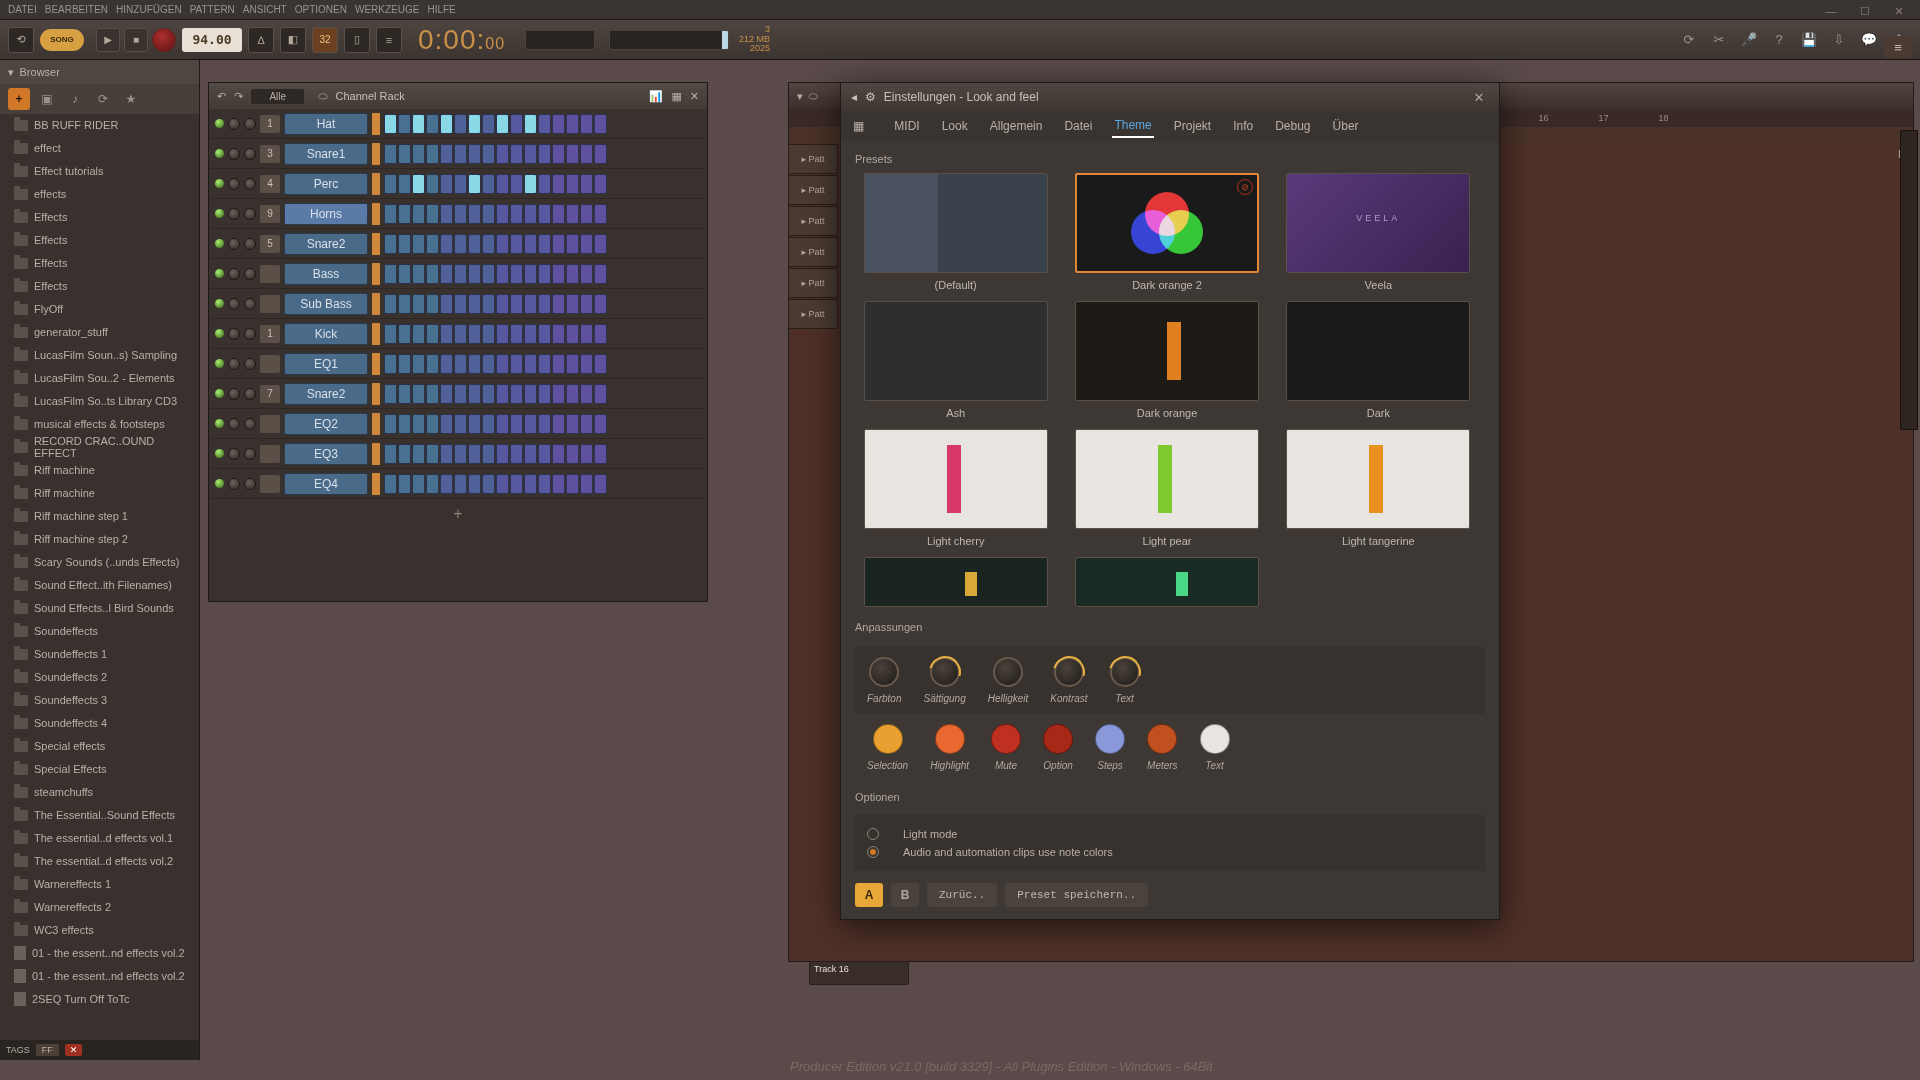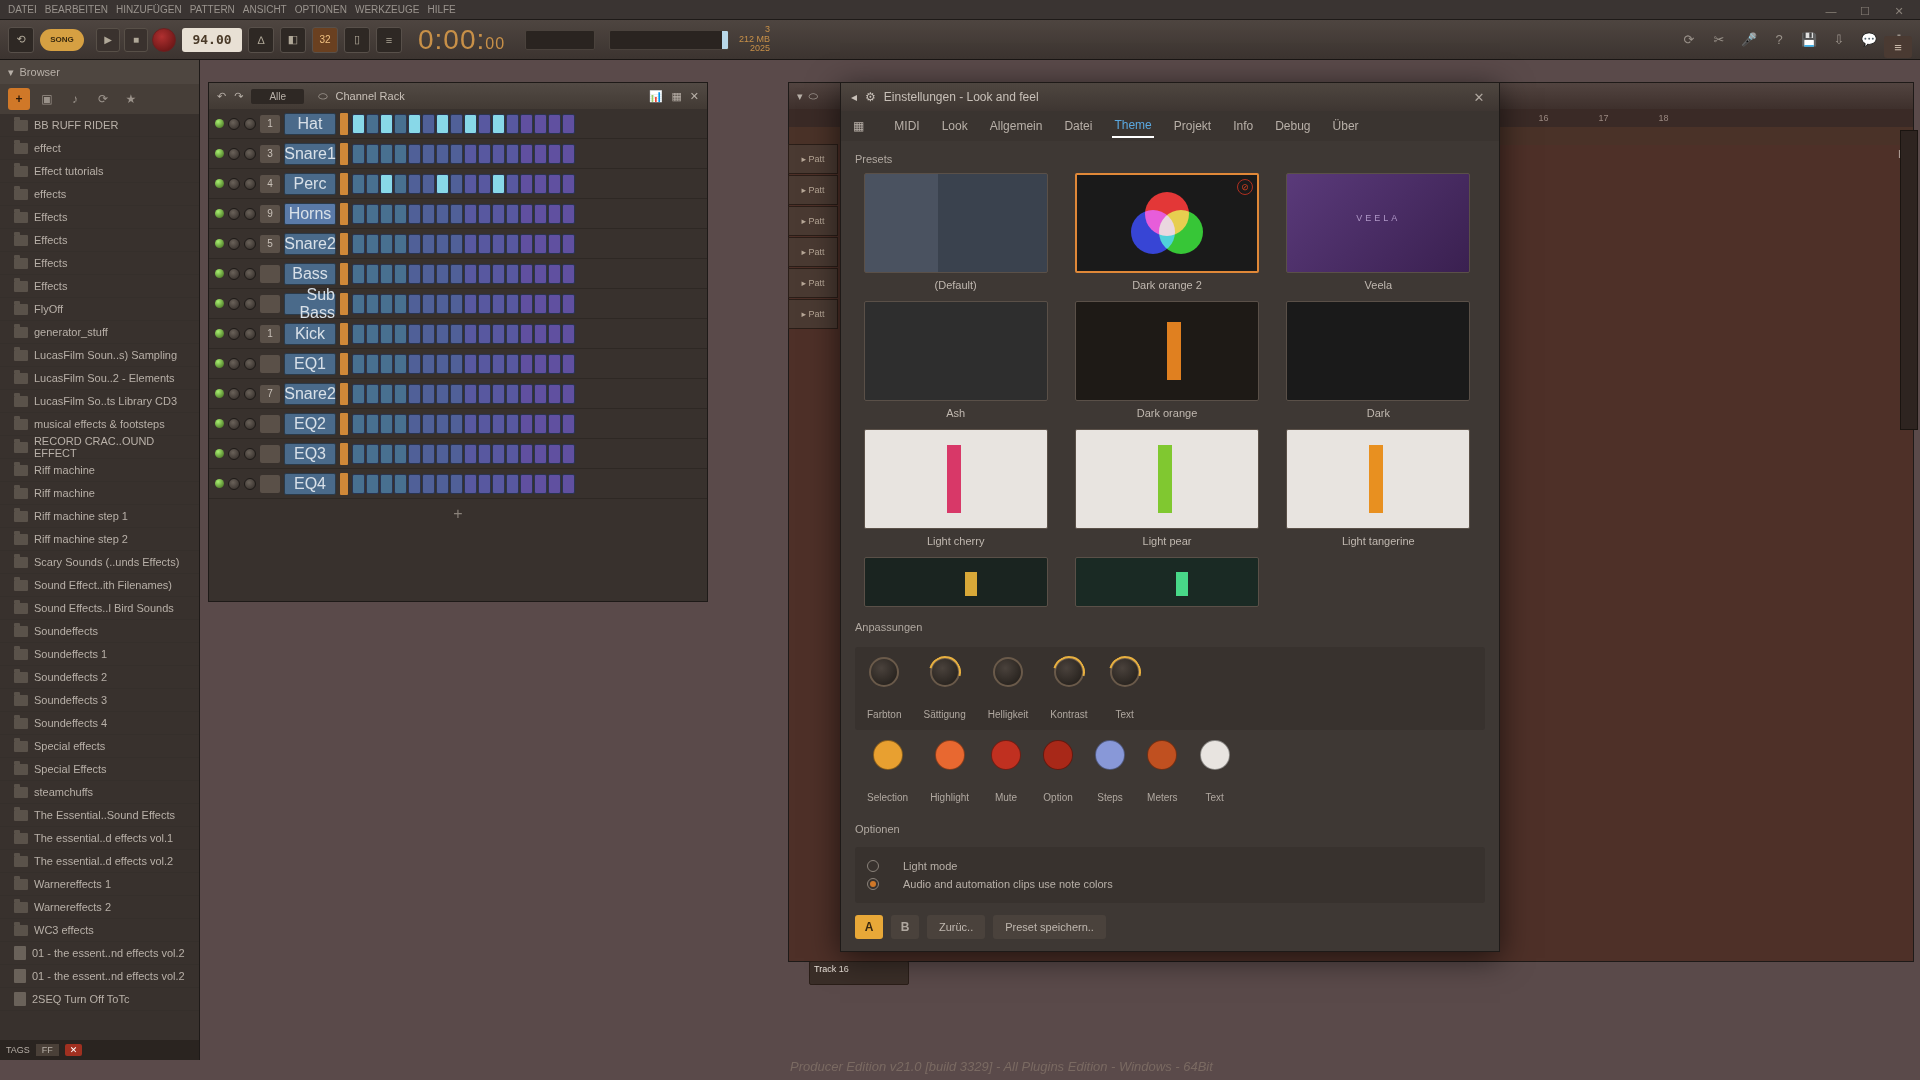--- a/index.html
+++ b/index.html
@@ -49,21 +49,21 @@
 
 .chanrack { width:500px;background:#3e3632;border:1px solid #1e1a18;display:flex;flex-direction:column;height:520px;position:absolute;left:208px;top:82px; }
 .chanrack-hdr { height:26px;background:linear-gradient(#524a44,#423a34);display:flex;align-items:center;padding:0 8px;gap:8px;font-size:11px; }
 .chanrack-hdr .lbl { color:#c8c0b8; }
 .chanrack-hdr .dd { background:#2e2824;padding:2px 18px;border-radius:2px;color:#b8b0a8;font-size:10px; }
 .chanrack-body { flex:1;background:#38312d;overflow-y:auto; }
 .ch-row { display:flex;align-items:center;height:30px;border-bottom:1px solid #2e2824;padding:0 6px;gap:4px; }
 .ch-led { width:9px;height:9px;border-radius:50%;background:radial-gradient(circle at 35% 30%,#a8f070,#3a6018); }
 .ch-knob { width:12px;height:12px;border-radius:50%;background:radial-gradient(circle at 40% 35%,#6a625a,#2e2824);border:1px solid #1e1a18; }
 .ch-num { width:20px;height:18px;background:#5a5048;border-radius:2px;display:flex;align-items:center;justify-content:center;font-size:10px;color:#c8c0b8; }
-.ch-name { width:52px;height:22px;background:#4a6a8a;border:1px solid #2a3a4a;border-radius:2px;display:flex;align-items:center;justify-content:center;font-size:16px;color:#d8e0e8;text-align:right; }
+.ch-name { width:84px;height:22px;background:#4a6a8a;border:1px solid #2a3a4a;border-radius:2px;display:flex;align-items:center;justify-content:center;font-size:12px;color:#d8e0e8; }
 .ch-name.sel { background:#5a7aa8; }
 .ch-mini { width:8px;height:22px;background:#d08838;border-radius:1px; }
 .steps { display:flex;gap:1px; }
 .step { width:13px;height:20px;border-radius:2px;background:#4a5aa0;border:1px solid #2a3450; }
 .step.g1{background:#487090}.step.g2{background:#506098}.step.g3{background:#5858a0}.step.g4{background:#6050a0}
 .step.on{background:#88d8e8;}
 .ch-add { height:30px;display:flex;align-items:center;justify-content:center;color:#8a827a;font-size:16px; }
 
 
 .playlist { position:absolute;left:788px;top:82px;right:6px;height:880px;background:#463028;border:1px solid #1e1a18; }
@@ -110,35 +110,35 @@
 .thumb-ash{background:#2e2e2e;}
 .thumb-darkorange1{background:#1e1a16;}
 .thumb-darkorange1::after{content:'';position:absolute;left:50%;top:20%;width:14px;height:60%;background:#e08020;}
 .thumb-dark{background:#1a1a1a;}
 .thumb-light{background:#e8e4e0;}
 .thumb-light .bar{position:absolute;top:15%;width:14px;height:70%;}
 .thumb-cherry .bar{background:#d83868;left:45%;}
 .thumb-pear .bar{background:#80c830;left:45%;}
 .thumb-tang .bar{background:#e89020;left:45%;}
 .adjust-row { display:flex;gap:22px;margin-top:14px;padding:10px 12px;background:#38322e;border-radius:3px; }
-.adj { display:flex;flex-direction:column;align-items:center;gap:22px; }
+.adj { display:flex;flex-direction:column;align-items:center;gap:6px;font-style:italic; }
 .adj-knob { width:30px;height:30px;border-radius:50%;background:radial-gradient(circle at 40% 35%,#4a423c,#1e1a16);border:2px solid #6a5a4a;position:relative; }
 .adj-knob.gold::before{content:'';position:absolute;inset:-3px;border-radius:50%;border:2px solid transparent;border-top-color:#e8b040;border-right-color:#e8b040;transform:rotate(-30deg);}
 .adj-lbl { font-size:10px;color:#b0a8a0; }
 .color-row { display:flex;gap:22px;margin-top:10px;padding:0 12px 10px; }
 .cswatch { width:30px;height:30px;border-radius:50%;border:1px solid rgba(0,0,0,.4); }
 .opts { margin-top:12px;padding:10px 12px;background:#38322e;border-radius:3px;font-size:11px; }
 .opt-row { display:flex;align-items:center;gap:24px;padding:3px 0; }
 .radio { width:12px;height:12px;border:1px solid #8a827a;border-radius:50%;display:flex;align-items:center;justify-content:center; }
 .radio.on::after{content:'';width:6px;height:6px;border-radius:50%;background:#d07828;}
 .dlg-foot { display:flex;align-items:center;gap:8px;margin-top:12px; }
 .ab-btn { width:28px;height:24px;border-radius:3px;display:flex;align-items:center;justify-content:center;font-size:12px;font-weight:bold; }
 .ab-a { background:#e8a838;color:#3a2810; }
 .ab-b { background:#4a423c;color:#b0a8a0; }
-.f-btn { height:24px;padding:0 12px;background:#4a423c;border-radius:3px;display:flex;align-items:center;font-size:11px;color:#c0b8b0; }
+.f-btn { height:24px;padding:0 12px;background:#4a423c;border-radius:3px;display:flex;align-items:center;font-size:11px;color:#c0b8b0;font-family:Liberation Mono, monospace; }
 
 
 .wincontrols { position:absolute;top:2px;right:6px;display:flex;gap:4px; }
 .wincontrols span { width:30px;height:18px;display:flex;align-items:center;justify-content:center;color:#8a827a;font-size:11px; }
 .hamburger{position:absolute;top:36px;right:8px;width:28px;height:22px;background:#4a3a32;border-radius:3px;display:flex;align-items:center;justify-content:center;color:#c8b8a8;font-size:13px;}
 
 
 .right-sliders{position:absolute;right:2px;top:130px;width:18px;height:300px;background:#2e2420;border:1px solid #1a1410;}
 </style>
 </head>

